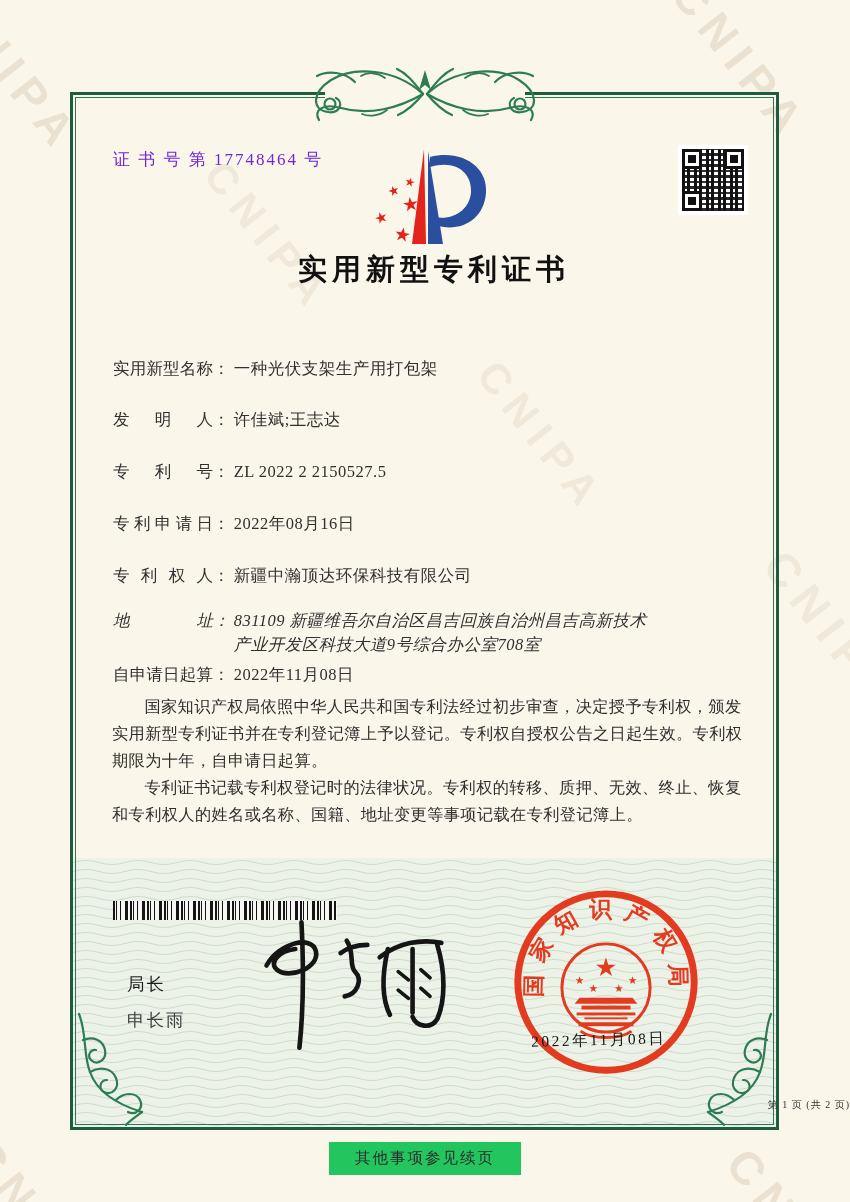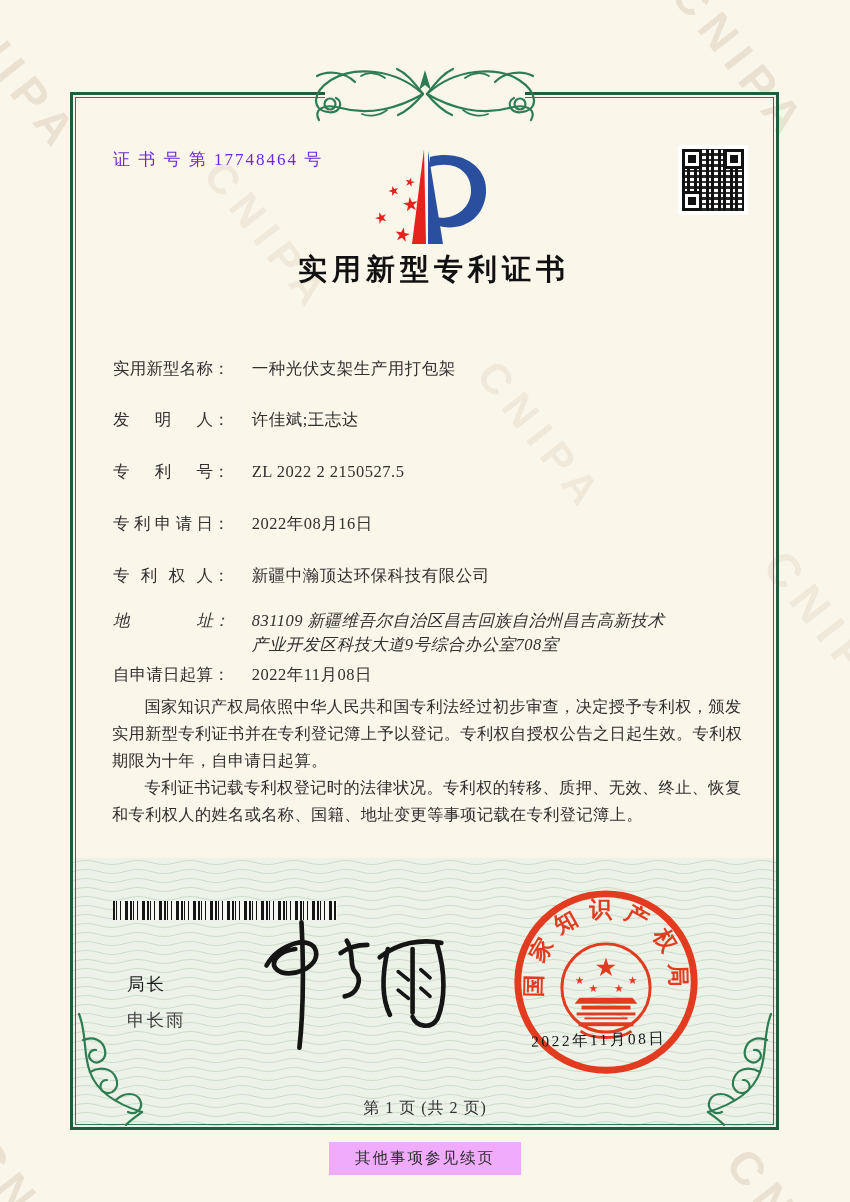--- a/index.html
+++ b/index.html
@@ -31,21 +31,21 @@
   .qr .fd{position:absolute;width:14px;height:14px;border:3px solid #111;background:#fff;}
   .qr .fd::after{content:"";position:absolute;left:3px;top:3px;width:8px;height:8px;background:#111;}
   .fd.tl{left:4px;top:4px;} .fd.tr{right:4px;top:4px;} .fd.bl{left:4px;bottom:4px;}
 
   
   .fields{position:absolute;left:113px;top:357px;width:640px;font-size:16.5px;color:#303030;}
   .frow{position:absolute;left:0;line-height:24px;}
   .flabel{display:inline-block;width:100px;text-align:justify;text-align-last:justify;vertical-align:top;}
   .fcolon{display:inline-block;vertical-align:top;}
   .fcolon::before{content:"\FF1A";}
-  .fvalue{display:inline-block;vertical-align:top;margin-left:18px;white-space:pre-line;letter-spacing:.5px;}
+  .fvalue{display:inline-block;vertical-align:top;margin-left:0;white-space:pre-line;letter-spacing:.5px;}
   .grant2{position:absolute;left:340px;top:0;white-space:nowrap;}
 
   
   .paras{position:absolute;left:112px;top:694px;width:636px;}
   .paras p{margin:0;text-indent:2em;font-size:16.2px;line-height:27px;color:#2e2e2e;letter-spacing:.4px;}
 
   
   .panel{position:absolute;left:73px;top:858px;width:704px;height:269px;}
 
   .barcode{position:absolute;left:113px;top:901px;width:224px;height:19px;
@@ -53,24 +53,24 @@
         #f6f6f2 4px 7px,#151515 7px 8px,#f6f6f2 8px 12px,#151515 12px 15px,#f6f6f2 15px 17px);}
 
   .sig-title{position:absolute;left:127px;top:972px;font-size:17.5px;letter-spacing:2px;color:#1d1d1d;
      font-family:"Liberation Sans","DejaVu Sans",sans-serif;}
   .sig-name{position:absolute;left:127px;top:1008px;font-size:17.5px;letter-spacing:2px;color:#404040;
      font-family:"Liberation Sans","DejaVu Sans",sans-serif;}
 
   .seal-date{position:absolute;left:531px;top:1030px;font-size:15.5px;letter-spacing:2.5px;
      color:#161616;transform:rotate(-1.5deg);}
 
-  .page-num{position:absolute;left:0;top:1098px;width:850px;text-align:center;
-     font-size:16px;color:#333;letter-spacing:1px;}
+  .page-num{position:absolute;left:0;top:1098px;width:850px;text-align:right;
+     font-size:10px;color:#333;letter-spacing:1px;}
   .bottom-note{position:absolute;left:50%;top:1142px;transform:translateX(-50%);
-     background:#f0abfc;padding:6px 26px;font-size:15.5px;color:#2d2d2d;letter-spacing:2px;}
+     background:#22c55e;padding:6px 26px;font-size:15.5px;color:#2d2d2d;letter-spacing:2px;}
 
   svg text.star{font-family:"DejaVu Sans",sans-serif;}
 </style>
 </head>
 <body>
 
 <span class="wm" style="left:-25px;top:-20px;">CNIPA</span>
 <span class="wm" style="left:703px;top:-32px;">CNIPA</span>
 <span class="wm light" style="left:232px;top:152px;font-size:42px;">CNIPA</span>
 <span class="wm light" style="left:505px;top:352px;font-size:42px;">CNIPA</span>

